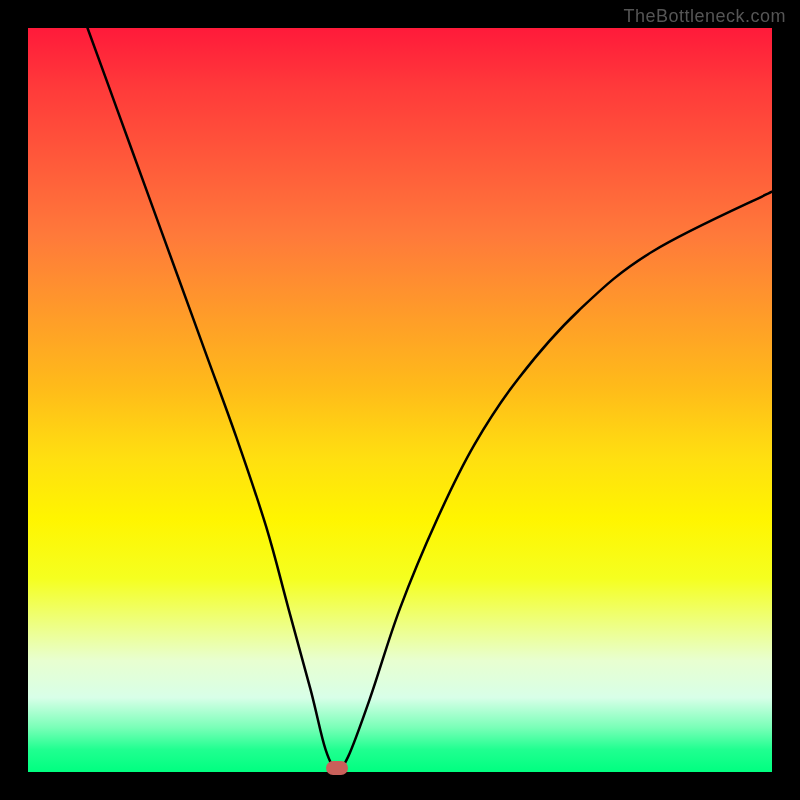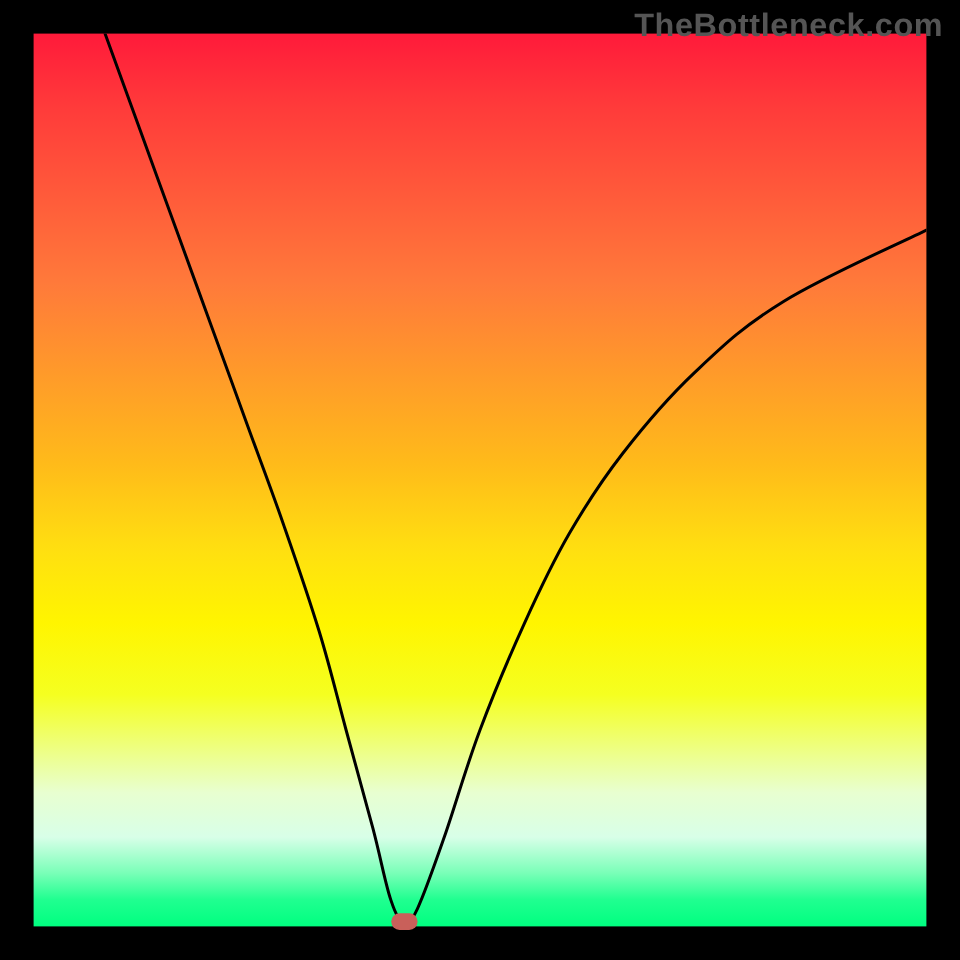--- a/index.html
+++ b/index.html
@@ -9,22 +9,22 @@
     background: #000;
     position: relative;
     font-family: Arial, sans-serif;
     overflow: hidden;
   }
   .watermark {
     position: absolute;
     top: 6px;
     right: 14px;
     color: #555;
-    font-size: 27px;
-    font-weight: 700;
+    font-size: 18px;
+    font-weight: 400;
     letter-spacing: 0.5px;
     z-index: 3;
   }
   .plot-area {
     position: absolute;
     left: 28px;
     top: 28px;
     width: 744px;
     height: 744px;
     background: linear-gradient(to bottom,

